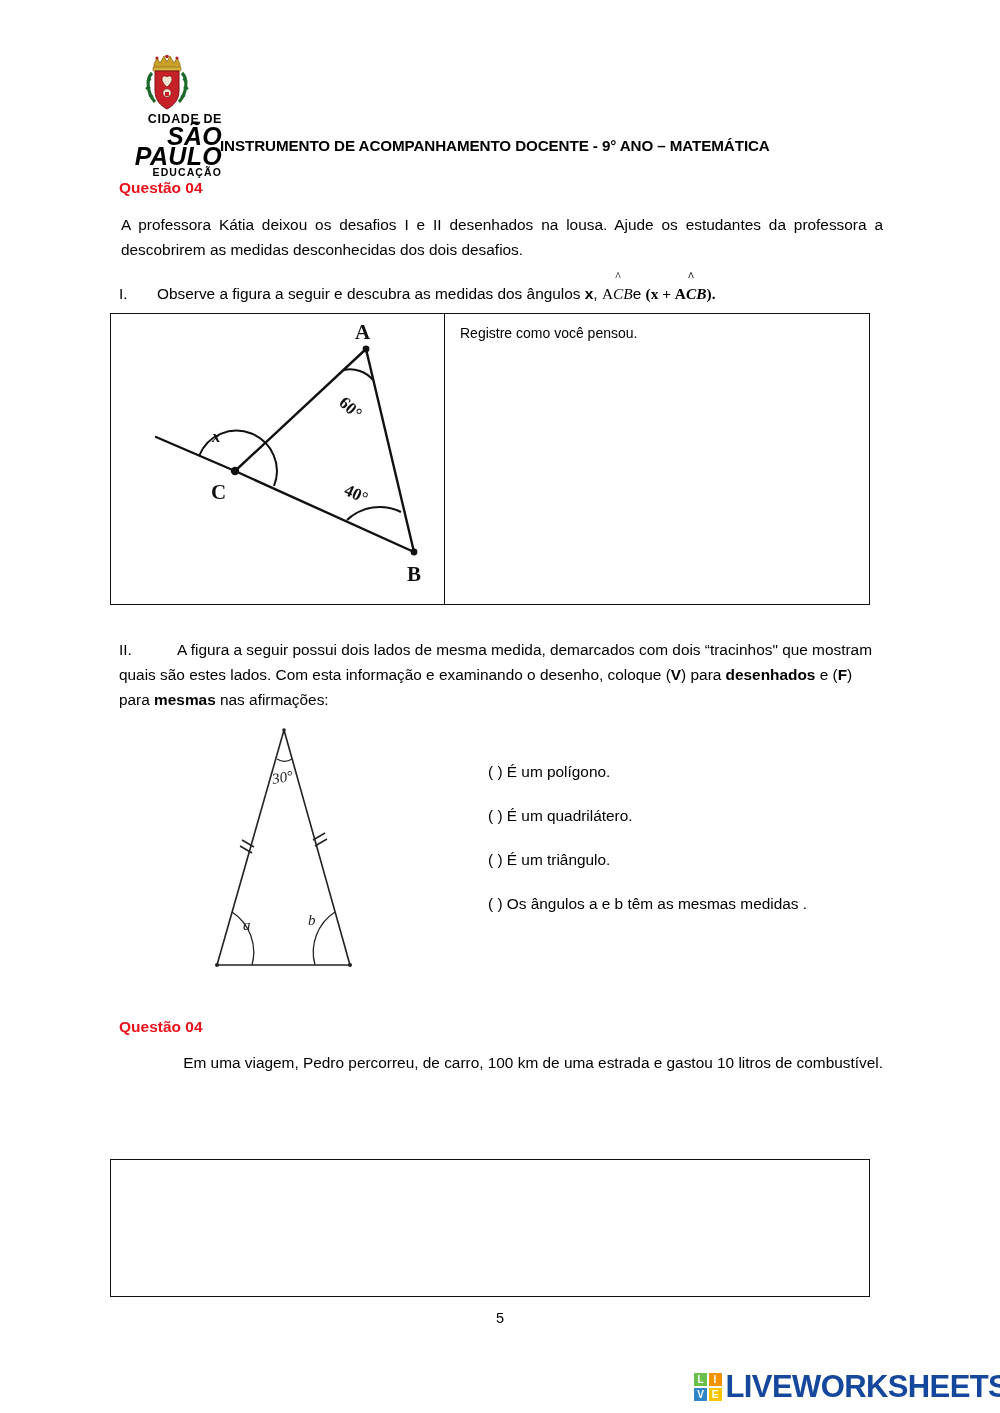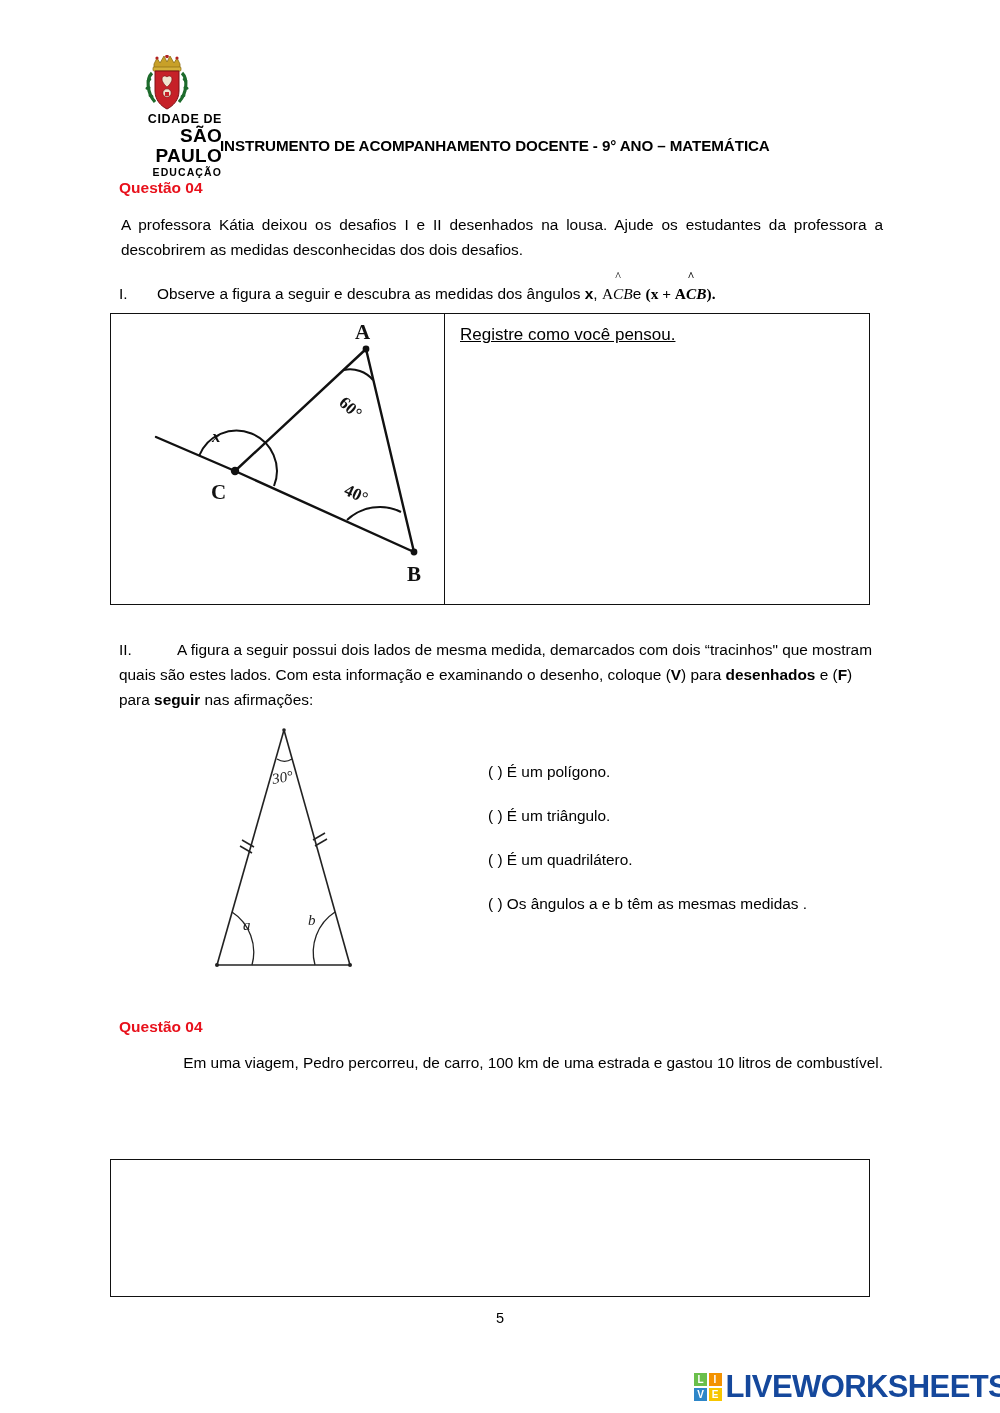--- a/index.html
+++ b/index.html
@@ -44,24 +44,25 @@
     display: block;
   }
   .logo-line1 {
     font-size: 12.5px;
     font-weight: bold;
     letter-spacing: 0.6px;
     line-height: 14px;
     margin-top: 1px;
   }
   .logo-line2 {
-    font-size: 19px;
+    font-size: 25px;
     font-weight: bold;
     letter-spacing: 0.3px;
     line-height: 20px;
+    font-style: italic;
   }
   .logo-line3 {
     font-size: 10.5px;
     font-weight: bold;
     letter-spacing: 1.1px;
     line-height: 12px;
   }
   .header-title {
     position: absolute;
     left: 108px;
@@ -152,22 +153,21 @@
   }
   .figbox .rightcell {
     position: absolute;
     left: 334px; top: 0;
     right: 0; height: 100%;
   }
   .register-text {
     position: absolute;
     left: 15px;
     top: 11px;
-    font-size: 17px;
-    text-decoration: underline;
+    font-size: 14px;
   }
 
   
   .statements {
     position: absolute;
     left: 449px;
     top: 762px;
     width: 430px;
   }
   .statement {
@@ -305,21 +305,21 @@
         <text x="101" y="128" font-family="'Liberation Serif',serif" font-size="17" font-style="italic" font-weight="bold" fill="#111">x</text>
       </svg>
     </div>
     <div class="divider"></div>
     <div class="rightcell">
       <div class="register-text">Registre como você pensou.</div>
     </div>
   </div>
 
   <div class="roman-item" style="top:637px;">
-    <span class="roman-marker wide">II.</span><span id="item2text">A figura a seguir possui dois lados de mesma medida, demarcados com dois “tracinhos" que mostram quais são estes lados. Com esta informação e examinando o desenho, coloque (<b>V</b>) para <b>desenhados</b> e (<b>F</b>) para <b>seguir</b> nas afirmações:</span>
+    <span class="roman-marker wide">II.</span><span id="item2text">A figura a seguir possui dois lados de mesma medida, demarcados com dois “tracinhos" que mostram quais são estes lados. Com esta informação e examinando o desenho, coloque (<b>V</b>) para <b>desenhados</b> e (<b>F</b>) para <b>mesmas</b> nas afirmações:</span>
   </div>
 
   <svg class="fig-svg" style="left:195px;top:722px;" width="190" height="255" viewBox="0 0 190 255">
 
     <path d="M89 8 L22 243" stroke="#222" stroke-width="1.6" fill="none"></path>
     <path d="M89 8 L155 243" stroke="#222" stroke-width="1.6" fill="none"></path>
     <path d="M22 243 L155 243" stroke="#222" stroke-width="1.6" fill="none"></path>
 
     <circle cx="89" cy="8" r="1.8" fill="#222"></circle>
     <circle cx="22" cy="243" r="2" fill="#222"></circle>
@@ -336,22 +336,22 @@
     </g>
 
     <path d="M37 190 A48 48 0 0 1 57 243" stroke="#222" stroke-width="1.3" fill="none"></path>
     <path d="M140 190 A48 48 0 0 0 120 243" stroke="#222" stroke-width="1.3" fill="none"></path>
     <text x="48" y="208" font-family="'Liberation Serif',serif" font-size="15" font-style="italic" fill="#222">a</text>
     <text x="113" y="203" font-family="'Liberation Serif',serif" font-size="15" font-style="italic" fill="#222">b</text>
   </svg>
 
   <div class="statements">
     <div class="statement">(  ) É um polígono.</div>
+    <div class="statement">(  ) É um quadrilátero.</div>
     <div class="statement">(  ) É um triângulo.</div>
-    <div class="statement">(  ) É um quadrilátero.</div>
     <div class="statement">(  ) Os ângulos a e b têm as mesmas medidas .</div>
   </div>
 
   <div class="q-label" style="top:1018px;">Questão 04</div>
 
   <div class="body-text nojust" style="top:1050px;">Em uma viagem, Pedro percorreu, de carro, 100 km de uma estrada e gastou 10 litros de combustível.</div>
 
   <div class="answerbox"></div>
 
   <div class="page-number">5</div>

